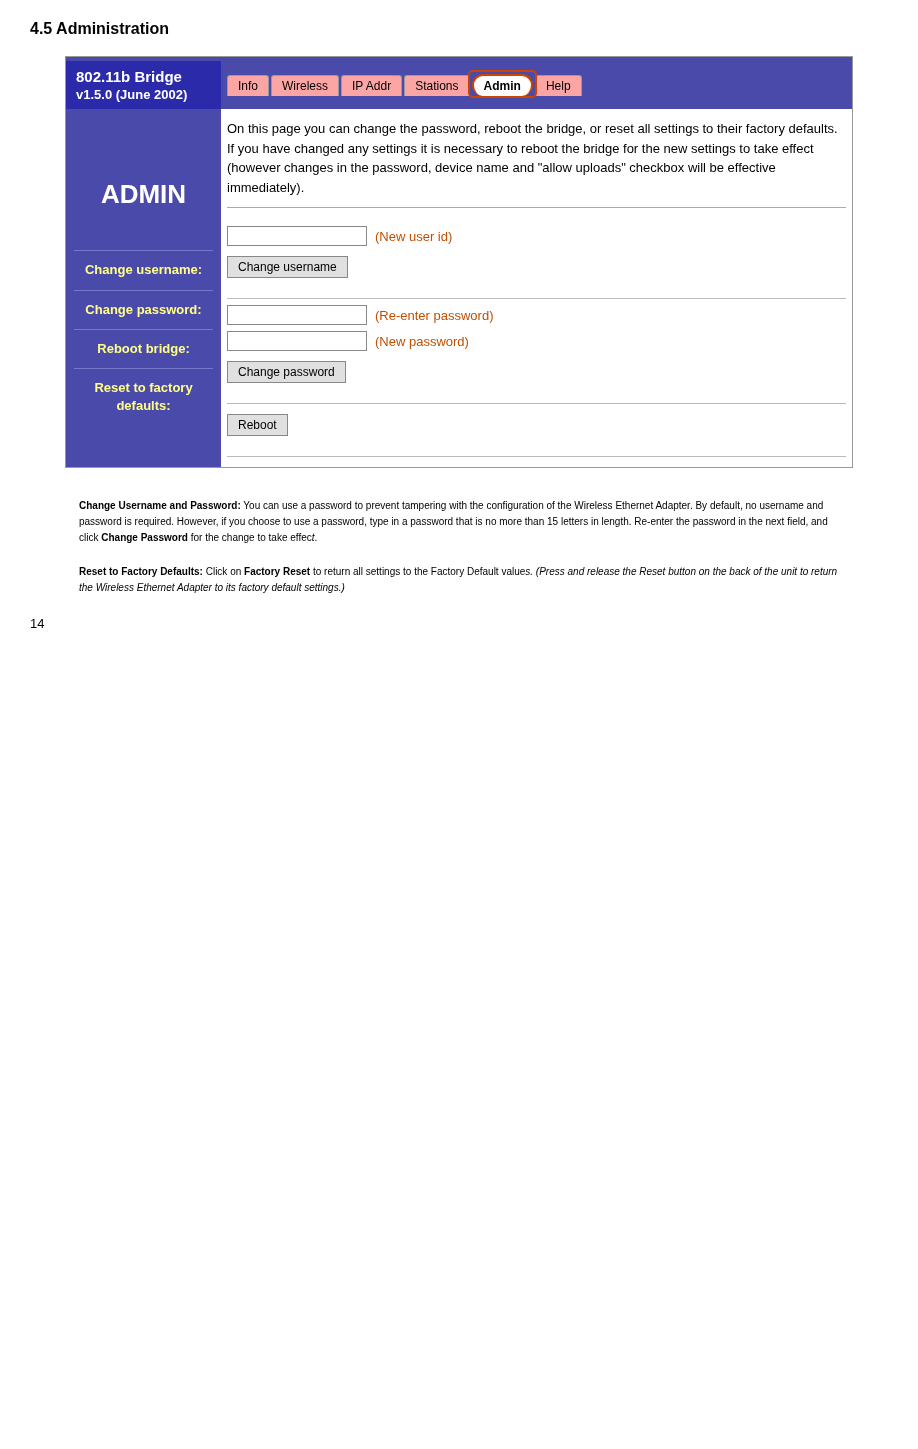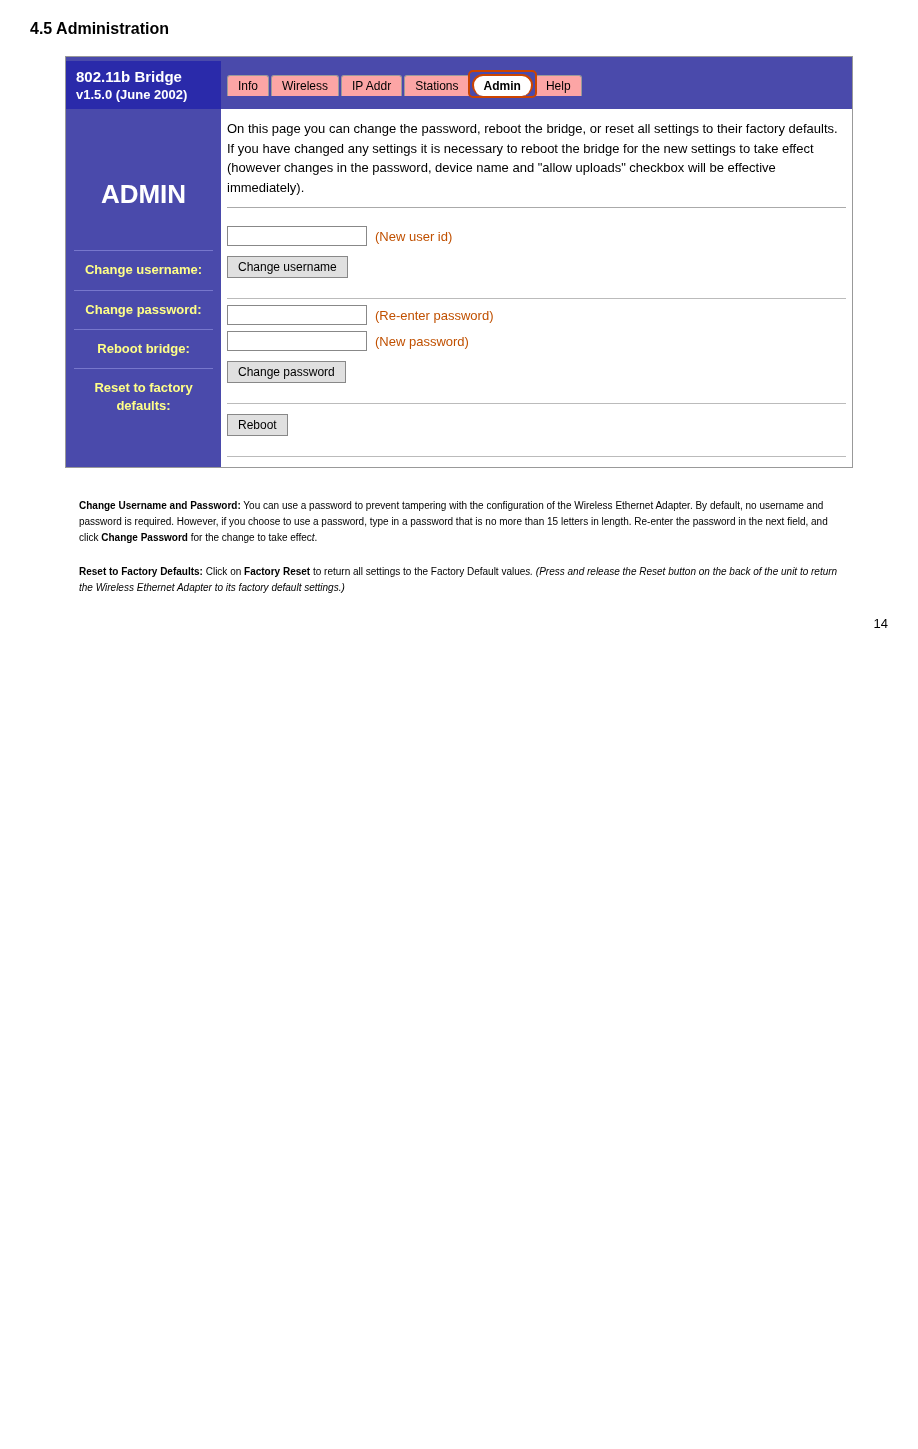--- a/index.html
+++ b/index.html
@@ -196,21 +196,21 @@
 
     .body-text .bold {
       font-weight: bold;
     }
 
     .body-text .italic {
       font-style: italic;
     }
 
     .page-num {
-      text-align: right;
+      text-align: left;
       margin-top: 20px;
       font-size: 13px;
     }
 
     
     .admin-tab-highlight {
       display: inline-block;
       padding: 3px 10px;
       font-size: 12px;
       font-weight: bold;

